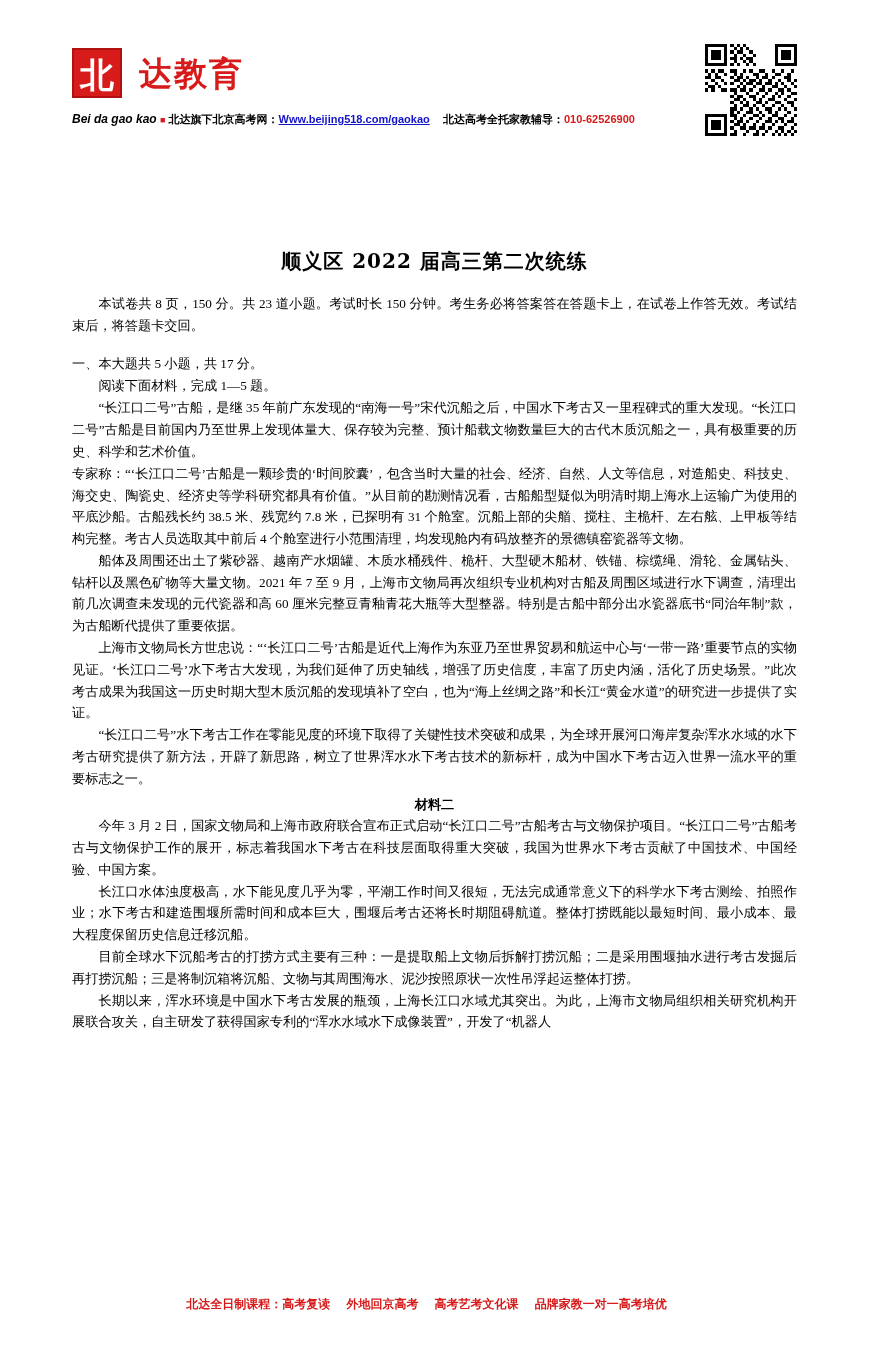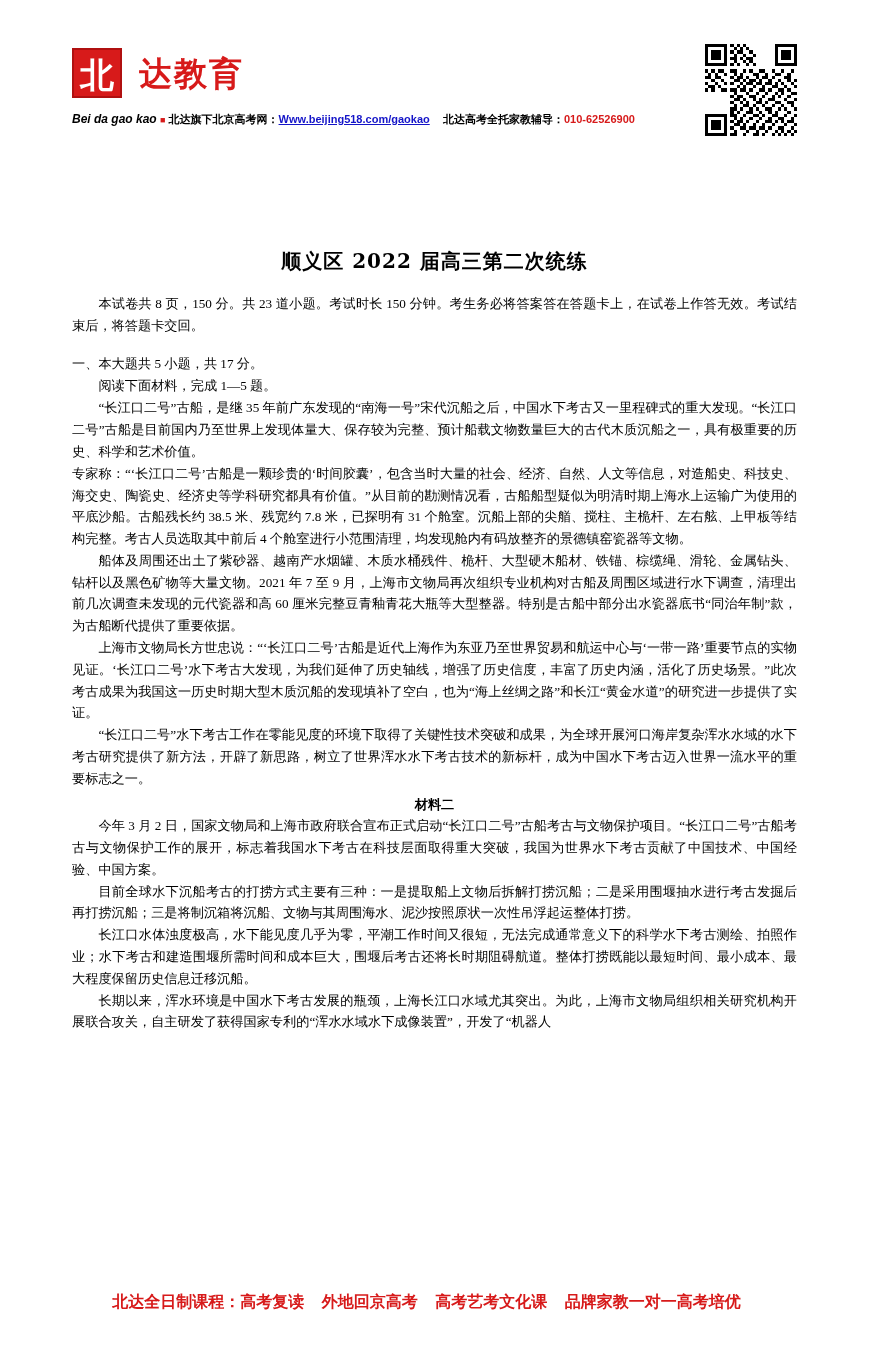--- a/index.html
+++ b/index.html
@@ -150,21 +150,21 @@
 
   
   .footer {
     position: absolute;
     left: 0;
     right: 16px;
     bottom: 48px;
     text-align: center;
     color: #d71a1a;
     font-weight: bold;
-    font-size: 16px;
+    font-size: 12px;
     font-family: "DejaVu Serif", serif;
   }
   .footer span { margin: 0 6px; }
 </style>
 </head>
 <body>
 
 <div class="page">
 
   <div class="header">
@@ -408,22 +408,22 @@
 
     <p class="para">“长江口二号”古船，是继 35 年前广东发现的“南海一号”宋代沉船之后，中国水下考古又一里程碑式的重大发现。“长江口二号”古船是目前国内乃至世界上发现体量大、保存较为完整、预计船载文物数量巨大的古代木质沉船之一，具有极重要的历史、科学和艺术价值。</p>
     <p class="noindent">专家称：“‘长江口二号’古船是一颗珍贵的‘时间胶囊’，包含当时大量的社会、经济、自然、人文等信息，对造船史、科技史、海交史、陶瓷史、经济史等学科研究都具有价值。”从目前的勘测情况看，古船船型疑似为明清时期上海水上运输广为使用的平底沙船。古船残长约 38.5 米、残宽约 7.8 米，已探明有 31 个舱室。沉船上部的尖艏、搅柱、主桅杆、左右舷、上甲板等结构完整。考古人员选取其中前后 4 个舱室进行小范围清理，均发现舱内有码放整齐的景德镇窑瓷器等文物。</p>
     <p class="para">船体及周围还出土了紫砂器、越南产水烟罐、木质水桶残件、桅杆、大型硬木船材、铁锚、棕缆绳、滑轮、金属钻头、钻杆以及黑色矿物等大量文物。2021 年 7 至 9 月，上海市文物局再次组织专业机构对古船及周围区域进行水下调查，清理出前几次调查未发现的元代瓷器和高 60 厘米完整豆青釉青花大瓶等大型整器。特别是古船中部分出水瓷器底书“同治年制”款，为古船断代提供了重要依据。</p>
     <p class="para">上海市文物局长方世忠说：“‘长江口二号’古船是近代上海作为东亚乃至世界贸易和航运中心与‘一带一路’重要节点的实物见证。‘长江口二号’水下考古大发现，为我们延伸了历史轴线，增强了历史信度，丰富了历史内涵，活化了历史场景。”此次考古成果为我国这一历史时期大型木质沉船的发现填补了空白，也为“海上丝绸之路”和长江“黄金水道”的研究进一步提供了实证。</p>
     <p class="para">“长江口二号”水下考古工作在零能见度的环境下取得了关键性技术突破和成果，为全球开展河口海岸复杂浑水水域的水下考古研究提供了新方法，开辟了新思路，树立了世界浑水水下考古技术的新标杆，成为中国水下考古迈入世界一流水平的重要标志之一。</p>
 
     <p class="center-head">材料二</p>
 
     <p class="para">今年 3 月 2 日，国家文物局和上海市政府联合宣布正式启动“长江口二号”古船考古与文物保护项目。“长江口二号”古船考古与文物保护工作的展开，标志着我国水下考古在科技层面取得重大突破，我国为世界水下考古贡献了中国技术、中国经验、中国方案。</p>
+    <p class="para">长江口水体浊度极高，水下能见度几乎为零，平潮工作时间又很短，无法完成通常意义下的科学水下考古测绘、拍照作业；水下考古和建造围堰所需时间和成本巨大，围堰后考古还将长时期阻碍航道。整体打捞既能以最短时间、最小成本、最大程度保留历史信息迁移沉船。</p>
     <p class="para">目前全球水下沉船考古的打捞方式主要有三种：一是提取船上文物后拆解打捞沉船；二是采用围堰抽水进行考古发掘后再打捞沉船；三是将制沉箱将沉船、文物与其周围海水、泥沙按照原状一次性吊浮起运整体打捞。</p>
-    <p class="para">长江口水体浊度极高，水下能见度几乎为零，平潮工作时间又很短，无法完成通常意义下的科学水下考古测绘、拍照作业；水下考古和建造围堰所需时间和成本巨大，围堰后考古还将长时期阻碍航道。整体打捞既能以最短时间、最小成本、最大程度保留历史信息迁移沉船。</p>
     <p class="para">长期以来，浑水环境是中国水下考古发展的瓶颈，上海长江口水域尤其突出。为此，上海市文物局组织相关研究机构开展联合攻关，自主研发了获得国家专利的“浑水水域水下成像装置”，开发了“机器人</p>
   </div>
 
   <div class="footer">
     <span>北达全日制课程：高考复读</span>
     <span>外地回京高考</span>
     <span>高考艺考文化课</span>
     <span>品牌家教一对一高考培优</span>
   </div>
 

